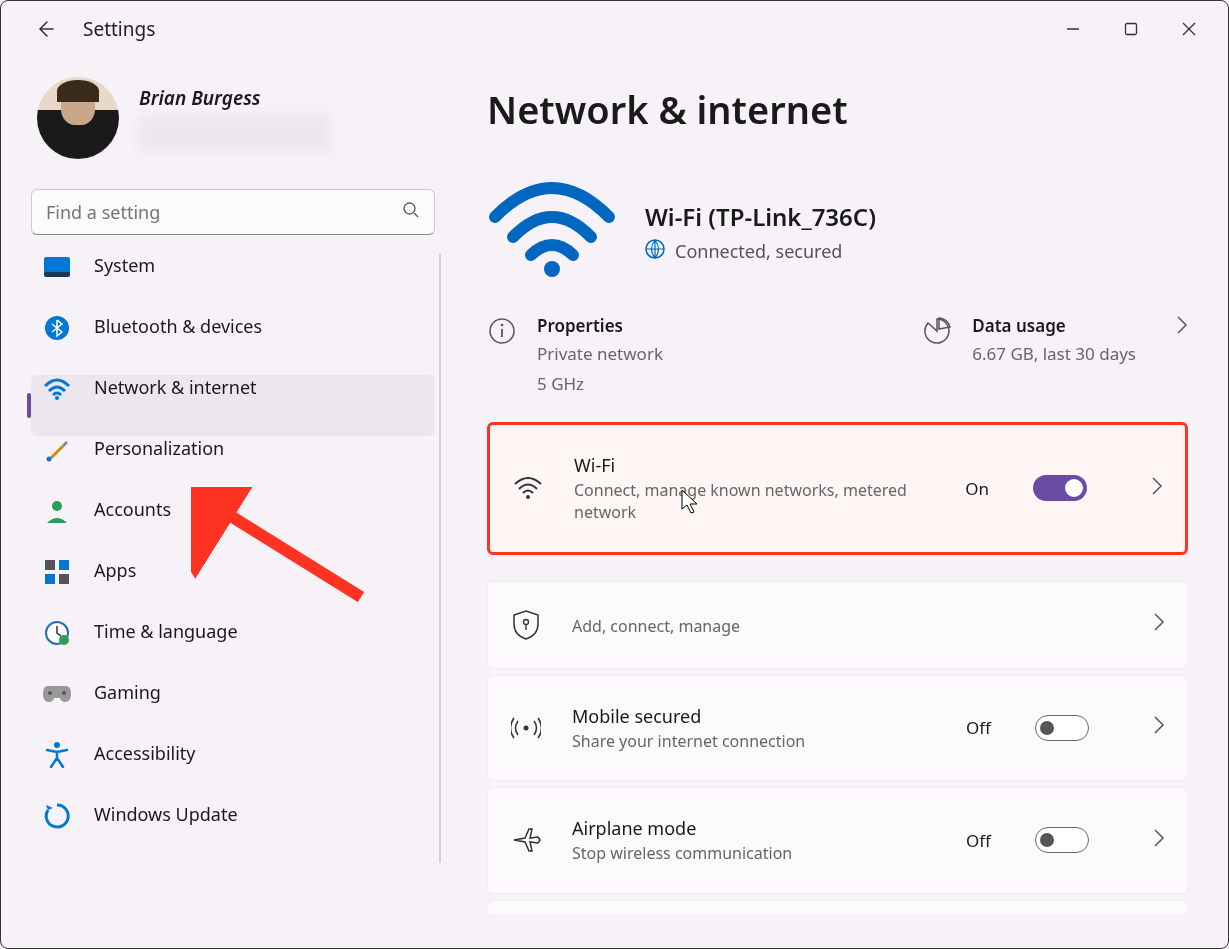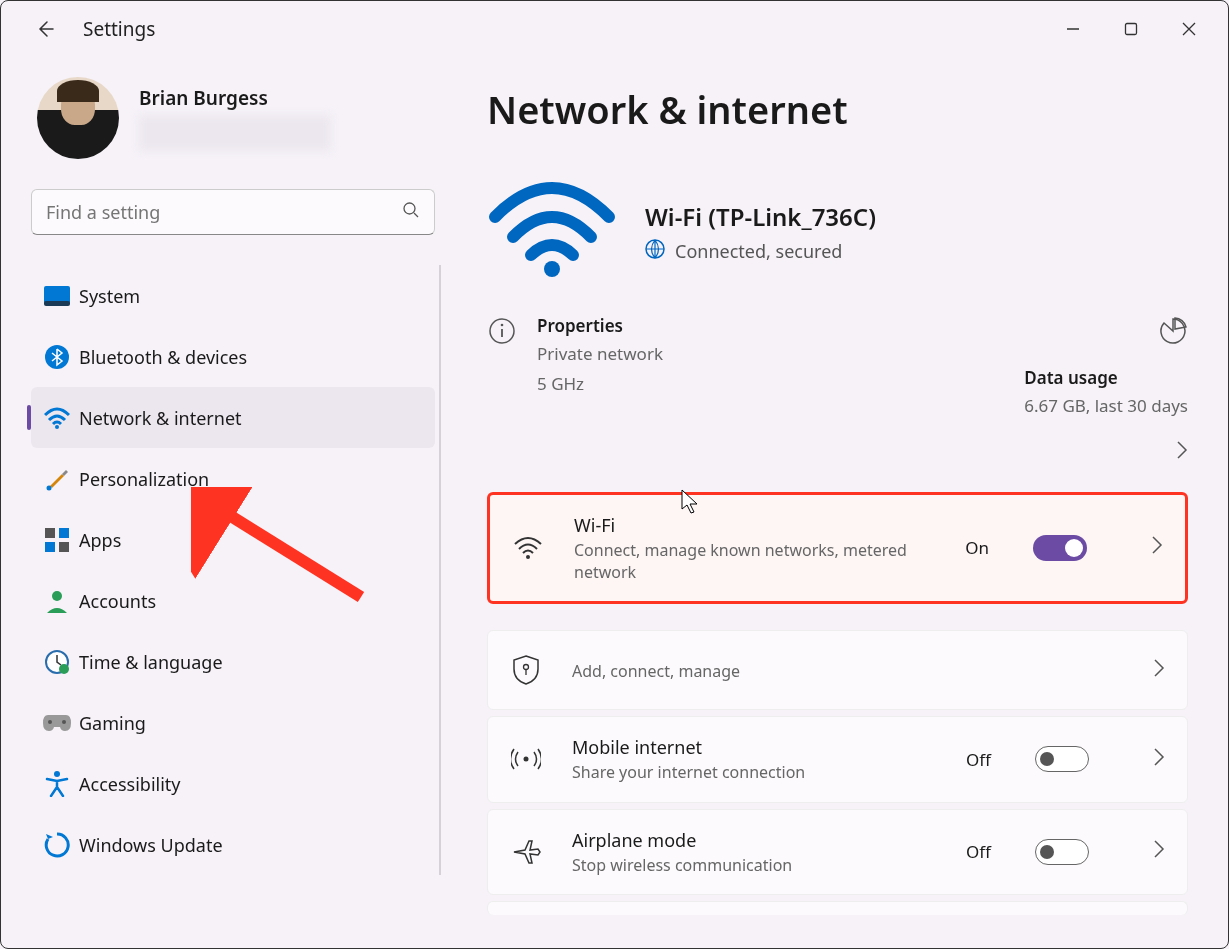--- a/index.html
+++ b/index.html
@@ -15,60 +15,60 @@
   
   .container { display: flex; height: calc(100% - 56px); }
   .sidebar { width: 450px; padding: 20px 0 0 30px; position: relative; }
   .main { flex: 1; padding: 26px 40px 0 36px; overflow: hidden; }
 
   
   .user { display: flex; align-items: center; gap: 20px; padding-left: 6px; margin-bottom: 30px; }
   .avatar { width: 82px; height: 82px; border-radius: 50%; background: linear-gradient(180deg, #e8d8c8 0%, #e8d8c8 40%, #1a1a1a 40%, #1a1a1a 100%); position: relative; overflow: hidden; }
   .avatar::after { content: ""; position: absolute; top: 8px; left: 24px; width: 34px; height: 40px; border-radius: 50% 50% 40% 40%; background: #c8a888; }
   .avatar::before { content: ""; position: absolute; top: 3px; left: 20px; width: 42px; height: 22px; border-radius: 50% 50% 0 0; background: #3a2a1a; z-index: 1;}
-  .user-name { font-size: 19px; font-weight: 600; color: #1a1a1a; }
+  .user-name { font-size: 19px; font-weight: 600; color: #1a1a1a; font-style: italic; }
   .user-sub { width: 192px; height: 36px; background: #ece7ee; filter: blur(4px); margin-top: 4px; }
 
   
-  .search { display: flex; align-items: center; width: 404px; height: 46px; border: 1px solid #ccc; border-bottom: 1.5px solid #888; border-radius: 6px; background: #fdfafd; padding: 0 14px; margin-bottom: 30px; }
+  .search { display: flex; align-items: center; width: 404px; height: 46px; border: 1px solid #ccc; border-bottom: 1.5px solid #888; border-radius: 6px; background: #fdfafd; padding: 0 14px; margin-bottom: 18px; }
   .search input { flex: 1; border: none; outline: none; font-size: 18px; background: transparent; color: #666; }
   .search-icon { font-size: 18px; color: #555; }
 
   
   .nav { position: relative; }
   .nav::after { content: ""; position: absolute; right: 10px; top: 0; bottom: 0; width: 2px; background: #d6d0d8; }
-  .nav-item { display: flex; align-items: center; gap: 8px; height: 61px; padding: 0 20px 0 12px; border-radius: 6px; margin-right: 16px; font-size: 18px; color: #1a1a1a; cursor: pointer; position: relative; }
+  .nav-item { display: flex; align-items: flex-start; gap: 23px; height: 61px; padding: 0 20px 0 12px; border-radius: 6px; margin-right: 16px; font-size: 18px; color: #1a1a1a; cursor: pointer; position: relative; }
   .nav-item.active { background: #ece7ef; }
   .nav-item.active::before { content: ""; position: absolute; left: -4px; top: 18px; bottom: 18px; width: 4px; background: #6b4ba3; border-radius: 4px; }
   .nav-icon { width: 28px; height: 28px; display: flex; align-items: center; justify-content: center; font-size: 22px; }
 
   
   .arrow-anno { position: absolute; pointer-events: none; }
 
   
   .page-title { font-size: 38px; font-weight: 600; color: #1a1a1a; margin-bottom: 44px; }
 
   
   .wifi-status { display: flex; align-items: center; gap: 28px; margin-bottom: 22px; }
   .wifi-big-icon { color: #0067c0; }
   .wifi-title { font-size: 24px; font-weight: 600; color: #1a1a1a; }
   .wifi-sub { font-size: 18px; color: #555; margin-top: 6px; display: flex; align-items: center; gap: 10px; }
   .globe-icon { color: #0067c0; }
 
   
   .info-row { display: flex; margin-top: 30px; margin-bottom: 26px; }
   .info-card { display: flex; gap: 20px; align-items: flex-start; cursor: pointer; }
-  .info-card.right { margin-left: auto; align-items: flex-end; flex-direction: column; }
+  .info-card.right { margin-left: auto; align-items: flex-start; }
   .info-ico { width: 30px; height: 30px; display: flex; align-items: center; justify-content: center; color: #444; margin-top: 2px; }
   .info-title { font-size: 17px; font-weight: 600; color: #1a1a1a; }
   .info-sub { font-size: 17px; color: #666; margin-top: 4px; line-height: 1.5; }
   .chev { font-size: 20px; color: #555; margin-left: 20px; }
 
   
-  .card { display: flex; align-items: center; gap: 30px; background: #fcfafd; border: 1px solid #eee; border-radius: 6px; padding: 18px 22px; margin-bottom: 6px; min-height: 80px; cursor: pointer; }
+  .card { display: flex; align-items: center; gap: 30px; background: #fcfafd; border: 1px solid #eee; border-radius: 6px; padding: 28px 22px; margin-bottom: 6px; min-height: 80px; cursor: pointer; }
   .card.highlight { border: 3px solid #f32; background: #fdf6f5; }
   .card-ico { width: 32px; display: flex; justify-content: center; color: #333; }
   .card-body { flex: 1; }
   .card-title { font-size: 18px; color: #1a1a1a; }
   .card-sub { font-size: 16px; color: #666; margin-top: 2px; line-height: 1.4; }
   .card-state { font-size: 17px; color: #1a1a1a; }
 
   
   .toggle { width: 54px; height: 26px; border-radius: 26px; position: relative; margin: 0 14px; }
   .toggle.on { background: #6b4ba3; }
@@ -166,36 +166,36 @@
               <path d="M6 20 L18 8 L20 10 L8 22 Z" fill="#d4850a"></path>
               <path d="M18 8 L22 4 L24 6 L20 10 Z" fill="#888"></path>
               <circle cx="5" cy="22" r="2.5" fill="#0078d4"></circle>
             </svg>
         </span>
         <span>Personalization</span>
       </div>
       <div class="nav-item">
         <span class="nav-icon">
           <svg width="24" height="24" viewBox="0 0 24 24">
+              <circle cx="12" cy="7" r="5" fill="#2a9d58"></circle>
+              <path d="M2 24 Q12 14 22 24 Z" fill="#2a9d58"></path>
+            </svg>
+        </span>
+        <span>Accounts</span>
+      </div>
+      <div class="nav-item">
+        <span class="nav-icon">
+          <svg width="24" height="24" viewBox="0 0 24 24">
               <rect x="0" y="0" width="10" height="10" fill="#555"></rect>
               <rect x="14" y="0" width="10" height="10" fill="#0078d4"></rect>
               <rect x="0" y="14" width="10" height="10" fill="#0078d4"></rect>
               <rect x="14" y="14" width="10" height="10" fill="#555"></rect>
             </svg>
         </span>
         <span>Apps</span>
-      </div>
-      <div class="nav-item">
-        <span class="nav-icon">
-          <svg width="24" height="24" viewBox="0 0 24 24">
-              <circle cx="12" cy="7" r="5" fill="#2a9d58"></circle>
-              <path d="M2 24 Q12 14 22 24 Z" fill="#2a9d58"></path>
-            </svg>
-        </span>
-        <span>Accounts</span>
       </div>
       <div class="nav-item">
         <span class="nav-icon">
           <svg width="24" height="24" viewBox="0 0 24 24">
               <circle cx="12" cy="12" r="11" fill="#fff" stroke="#2a6dad" stroke-width="2"></circle>
               <path d="M12 5 V12 L16 15" stroke="#333" stroke-width="1.5" fill="none"></path>
               <circle cx="19" cy="19" r="5" fill="#2a9d58"></circle>
             </svg>
         </span>
         <span>Time &amp; language</span>
@@ -345,21 +345,21 @@
     </div>
 
     <div class="card">
       <div class="card-ico">
         <svg width="30" height="26" viewBox="0 0 30 26">
             <path d="M7 6 Q2 13 7 20 M3 3 Q-4 13 3 23 M23 6 Q28 13 23 20 M27 3 Q34 13 27 23" stroke="#333" stroke-width="1.5" fill="none"></path>
             <circle cx="15" cy="13" r="2.5" fill="#333"></circle>
           </svg>
       </div>
       <div class="card-body">
-        <div class="card-title">Mobile internet</div>
+        <div class="card-title">Mobile secured</div>
         <div class="card-sub">Share your internet connection</div>
       </div>
       <div class="card-state">Off</div>
       <div class="toggle off">
           <div class="knob"></div>
         </div>
       <span class="chev">
         <svg width="12" height="20" viewBox="0 0 12 20">
             <path d="M2 2 L10 10 L2 18" stroke="#555" stroke-width="1.5" fill="none"></path>
           </svg>

